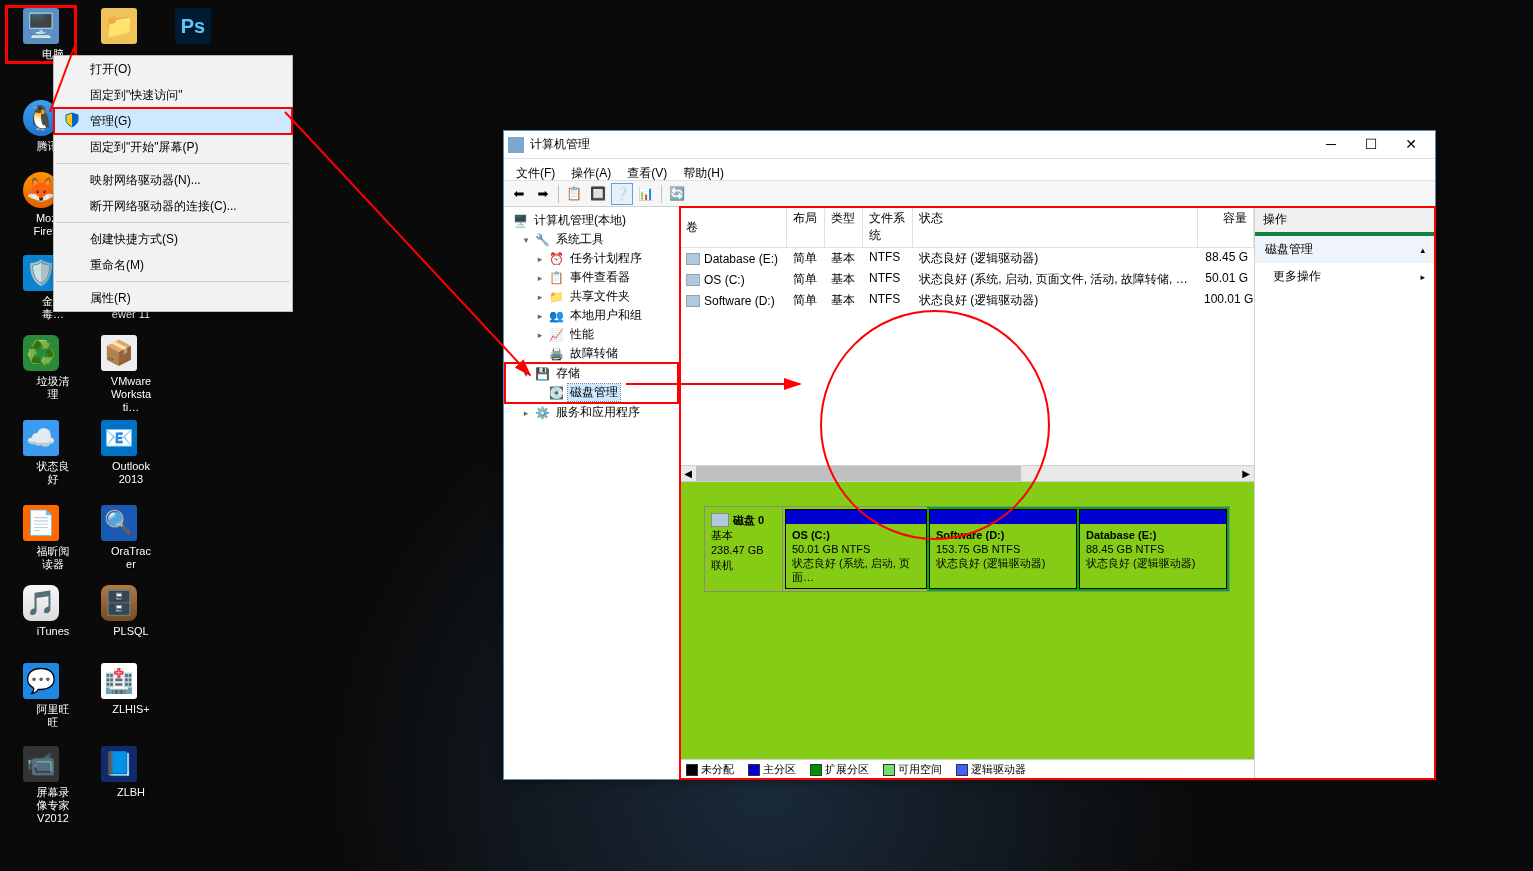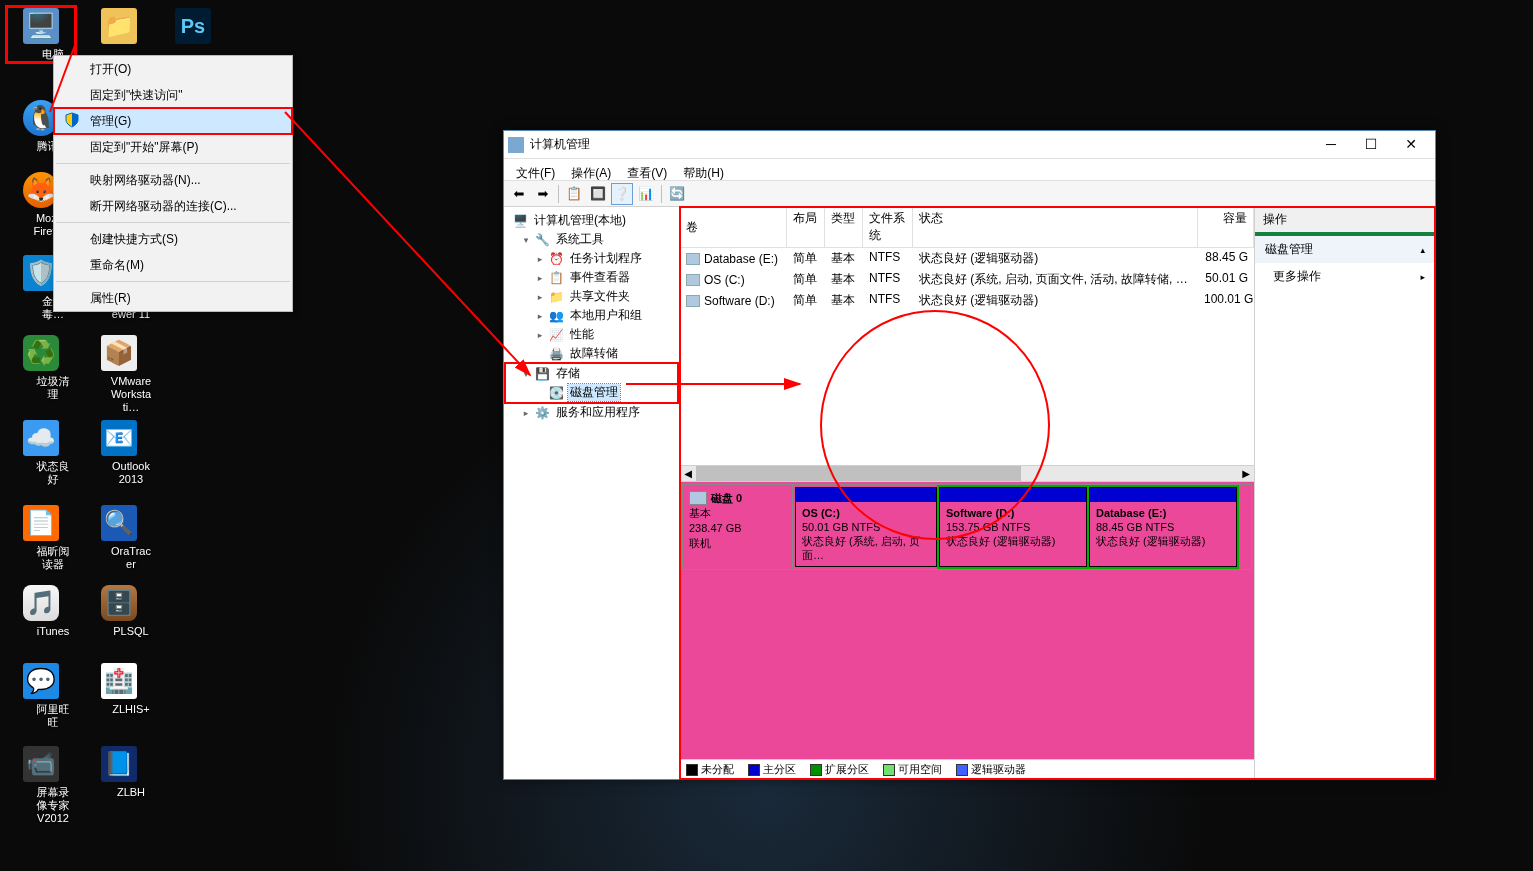--- a/index.html
+++ b/index.html
@@ -99,21 +99,21 @@
 .col-f { width:50px; }
 .col-s { flex:1; min-width:0; overflow:hidden; text-overflow:ellipsis; }
 .col-c { width:56px; text-align:right; }
 .drive-icon { width:14px; height:12px; background:#b0c8e0; border:1px solid #8aa; display:inline-block; }
 
 .hscroll { height:16px; background:#f0f0f0; border-top:1px solid #d0d0d0; display:flex; align-items:center; }
 .hscroll .track { flex:1; height:16px; background:#e8e8e8; position:relative; }
 .hscroll .thumb { position:absolute; left:0; top:0; height:16px; width:60%; background:#c0c0c0; }
 .hscroll .arrow { width:16px; height:16px; text-align:center; font-size:10px; line-height:16px; background:#e8e8e8; }
 
-.diskmap { flex:1; background:#ec4899; padding:2px; overflow:auto; }
+.diskmap { flex:1; background:#84cc16; padding:24px; overflow:auto; }
 .dmrow { display:flex; border:1px solid #888; margin-bottom:6px; }
 .dminfo { width:110px; padding:6px; font-size:11px; border-right:1px solid #888; line-height:15px; }
 .dminfo .di-icon { float:left; width:18px; height:14px; background:#b0c8e0; border:1px solid #888; margin-right:4px; }
 .dmparts { flex:1; display:flex; padding:2px; gap:2px; }
 .part { border:1px solid #000; padding:4px 6px; font-size:11px; line-height:14px; position:relative; display:flex; flex-direction:column; }
 .part .pbar { height:14px; background:#0000d0; margin:-4px -6px 4px -6px; }
 .part .pname { font-weight:bold; }
 .part-os { flex:0 0 142px; }
 .part-sw { flex:0 0 148px; outline:2px solid #00b000; outline-offset:0; }
 .part-db { flex:0 0 148px; outline:2px solid #00b000; outline-offset:0; }

